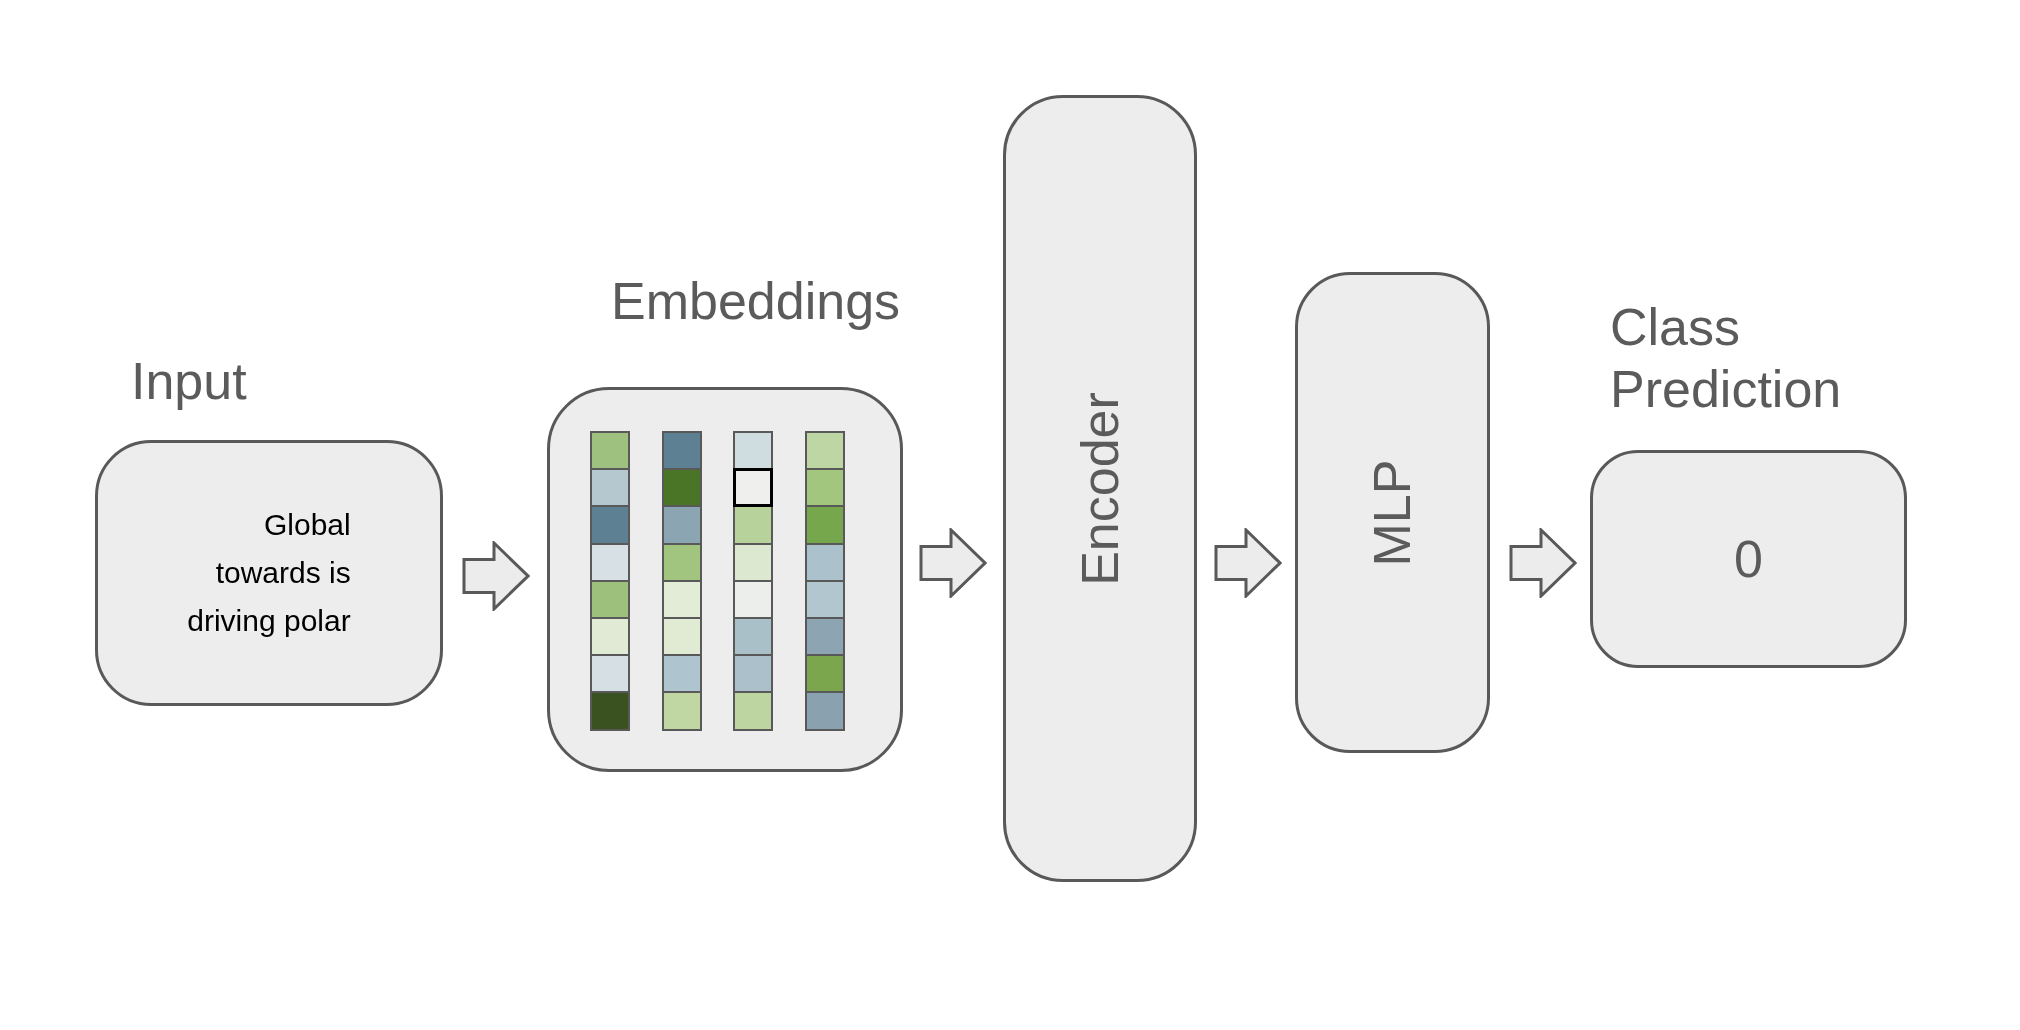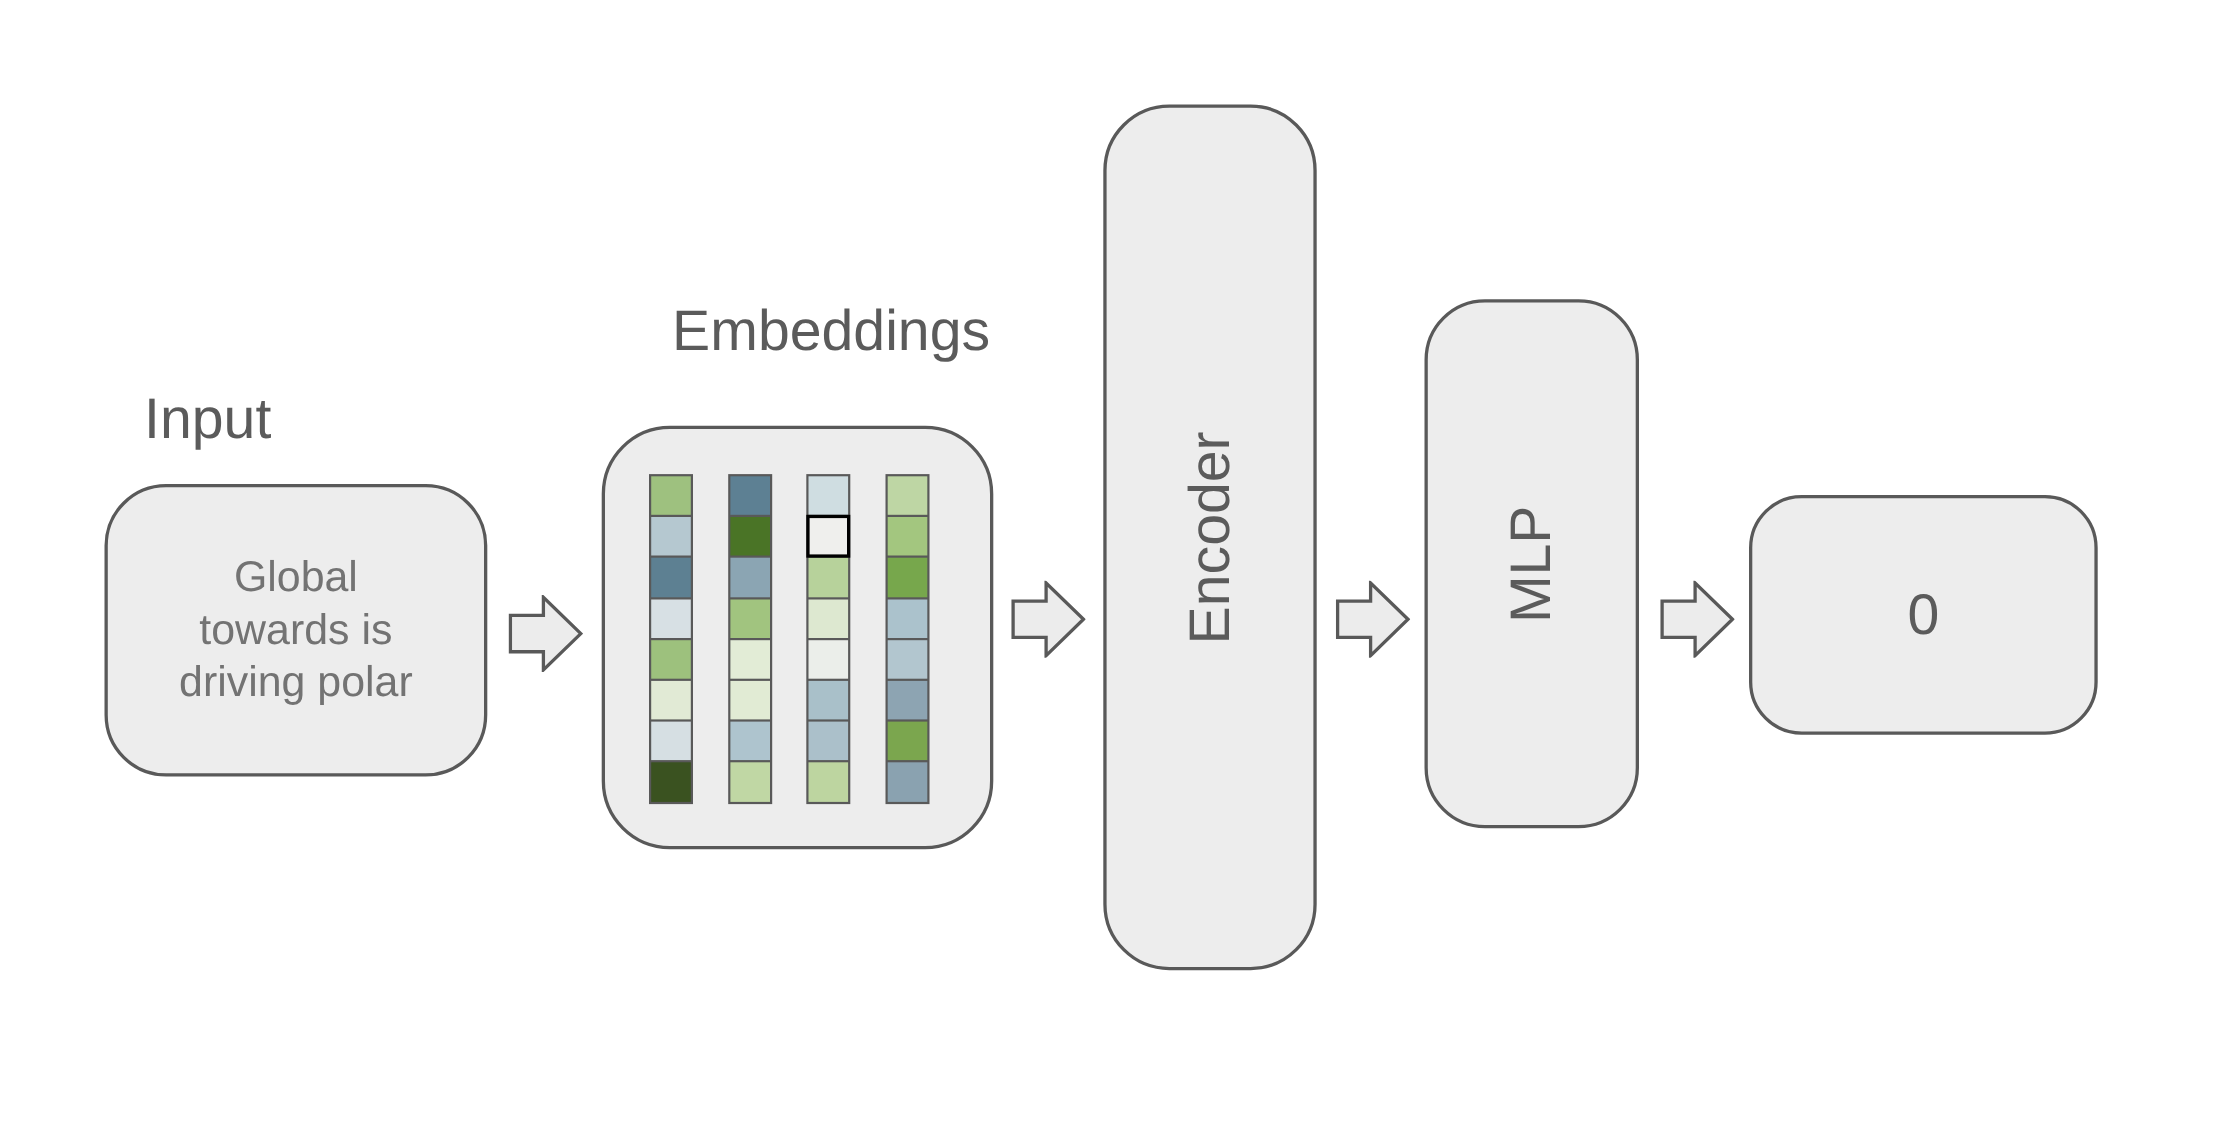--- a/index.html
+++ b/index.html
@@ -21,24 +21,24 @@
   .box {
     position: absolute;
     background: #ededed;
     border: 3px solid #595959;
     box-sizing: border-box;
     display: flex;
     align-items: center;
     justify-content: center;
   }
   .input-text {
-    color: #737373;
-    font-size: 39px;
+    color: #000000;
+    font-size: 30px;
     line-height: 48px;
-    text-align: center;
+    text-align: right;
   }
   .rot-label {
     transform: rotate(-90deg);
     white-space: nowrap;
     color: #5b5b5b;
     font-size: 52px;
   }
   .pred-value {
     color: #5b5b5b;
     font-size: 52px;
@@ -145,18 +145,22 @@
   </svg>
 
   <div class="box" style="left:1295px; top:272px; width:195px; height:481px; border-radius:55px;">
     <span class="rot-label">MLP</span>
   </div>
 
   <svg class="arrow" style="left:1509px; top:528px;" width="68" height="70" viewBox="0 0 68 70">
     <polygon points="2,18.5 32,18.5 32,2 66,35 32,68 32,51.5 2,51.5" fill="#ececec" stroke="#595959" stroke-width="3" stroke-linejoin="miter"></polygon>
   </svg>
 
+  <div class="label" style="left:1610px; top:296px;">
+    <div>Class</div>
+    <div>Prediction</div>
+  </div>
 
   <div class="box" style="left:1590px; top:450px; width:317px; height:218px; border-radius:48px;">
     <span class="pred-value">0</span>
   </div>
 
 </div>
 
 </body></html>

